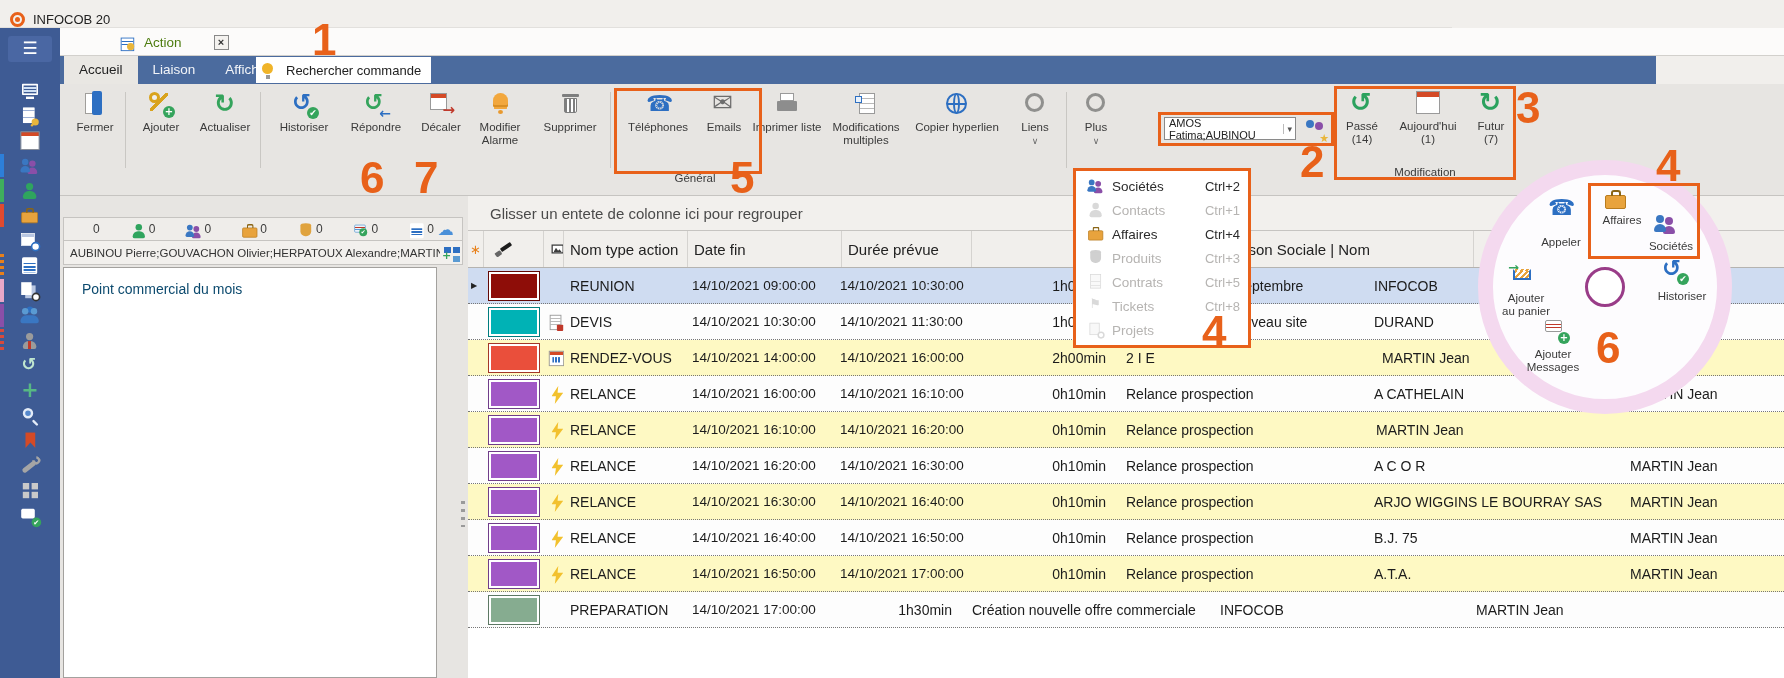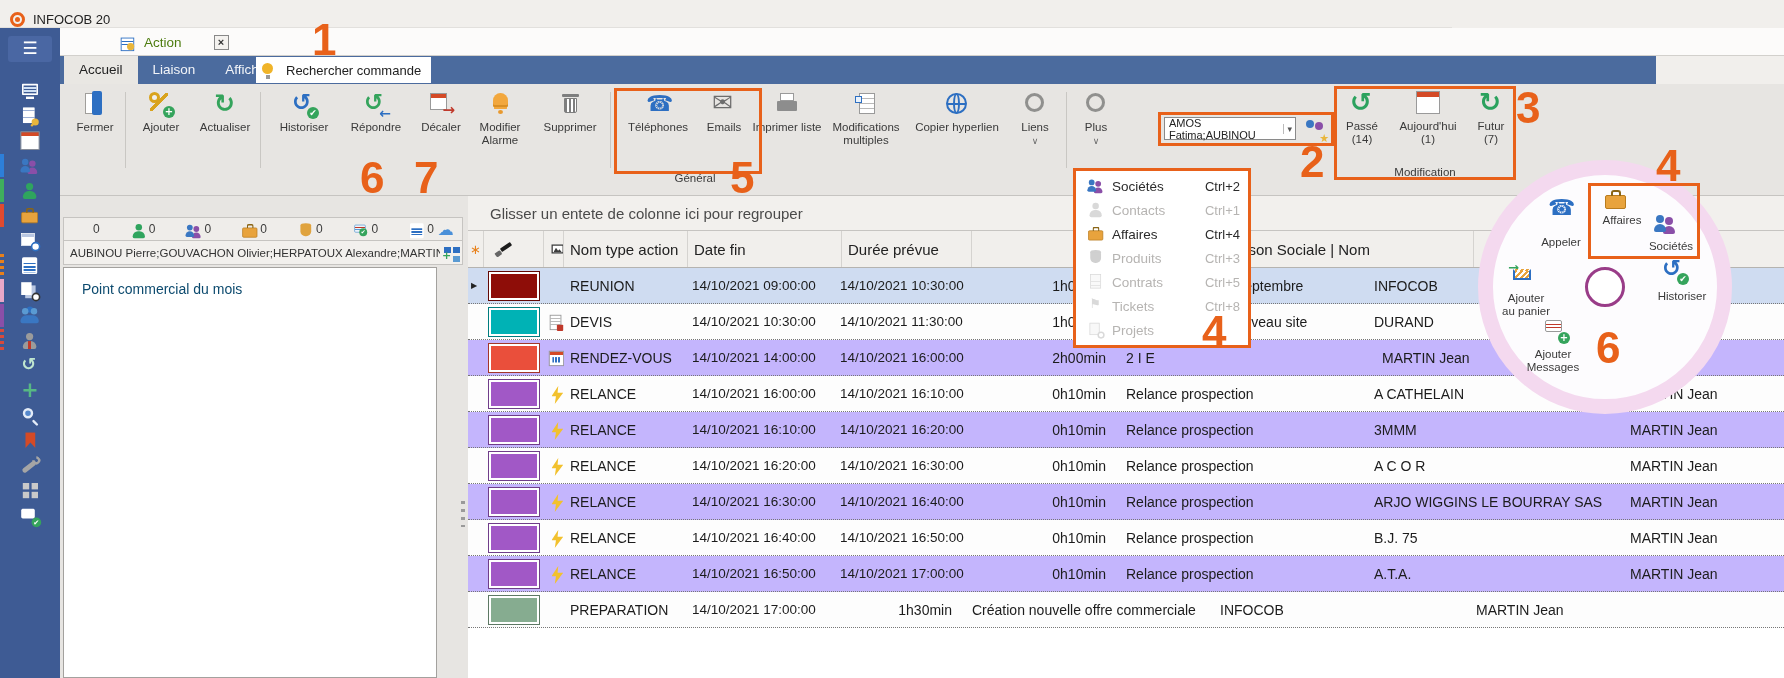--- a/index.html
+++ b/index.html
@@ -197,21 +197,21 @@
   #tablezone{position:absolute;left:468px;top:196px;width:1316px;height:482px;background:#fff}
   #hint{height:34px;background:#f2f0ed;font-size:15px;color:#4a4a4a;display:flex;align-items:center;padding-left:22px}
   #thead{display:flex;height:38px;background:#f1efec;border-top:1px solid #c6c4c1;border-bottom:1px solid #b5b3b0}
   .th{display:flex;align-items:center;padding-left:6px;border-right:1px solid #d5d3d0;font-size:15px;color:#222;height:100%;overflow:hidden;white-space:nowrap}
   .c-ind{width:16px}.c-sw{width:60px}.c-ic{width:20px}.c-nom{width:124px}.c-dp{width:148px}.c-df{width:154px}.c-du{width:130px}.c-de{width:248px}.c-rs{width:254px}.c-co{width:162px}
   .th.c-ind{padding-left:2px;color:#e8801a;font-size:13px}
   .th .xi{transform:scale(.8);margin:0}
   .th.c-dp{justify-content:space-between;padding-right:4px}
   .trow{display:flex;height:36px;align-items:center;border-bottom:1px dotted #777;font-size:14px;color:#1c1c1c}
   .trow[data-state="selected"]{background:#cfdcf1}
-  .trow[data-state="gray"]{background:#c4b5fd}
+  .trow[data-state="gray"]{background:#fef9c3}
   .trow[data-state="white"]{background:#fdfdfd}
   .td{height:100%;display:flex;align-items:center;overflow:hidden;white-space:nowrap}
   .td.c-ind{position:relative}
   .trow[data-state="selected"] .td.c-ind::before{content:"▶";font-size:8px;color:#222;margin-left:3px}
   .sw{width:52px;height:30px;margin:0 auto;border:1px solid rgba(0,0,0,.3);box-shadow:inset 0 0 0 2px #fff}
   .td.c-ic .xi{width:24px;height:24px;transform:scale(.9)}
   .td.c-nom,.td.c-de,.td.c-rs{padding-left:6px}
   .td.c-dp,.td.c-df{padding-left:4px;font-size:13.5px}
   .td.c-du{justify-content:flex-end;padding-right:14px}
   .td.c-co{padding-left:8px}
@@ -571,21 +571,20 @@
             <div class="sw" style="background: rgb(161, 88, 198);"></div>
           </div>
         <div class="td c-ic">
             <i class="xi" data-icon="bolt"></i>
           </div>
         <div class="td c-nom">RELANCE</div>
         <div class="td c-dp">14/10/2021 16:10:00</div>
         <div class="td c-df">14/10/2021 16:20:00</div>
         <div class="td c-du">0h10min</div>
         <div class="td c-de">Relance prospection</div>
-        <div class="td c-rs">3MMM</div>
         <div class="td c-co">MARTIN Jean</div>
       </div>
         <div class="trow" data-state="white">
         <div class="td c-ind"></div>
         <div class="td c-sw">
             <div class="sw" style="background: rgb(161, 88, 198);"></div>
           </div>
         <div class="td c-ic">
             <i class="xi" data-icon="bolt"></i>
           </div>

